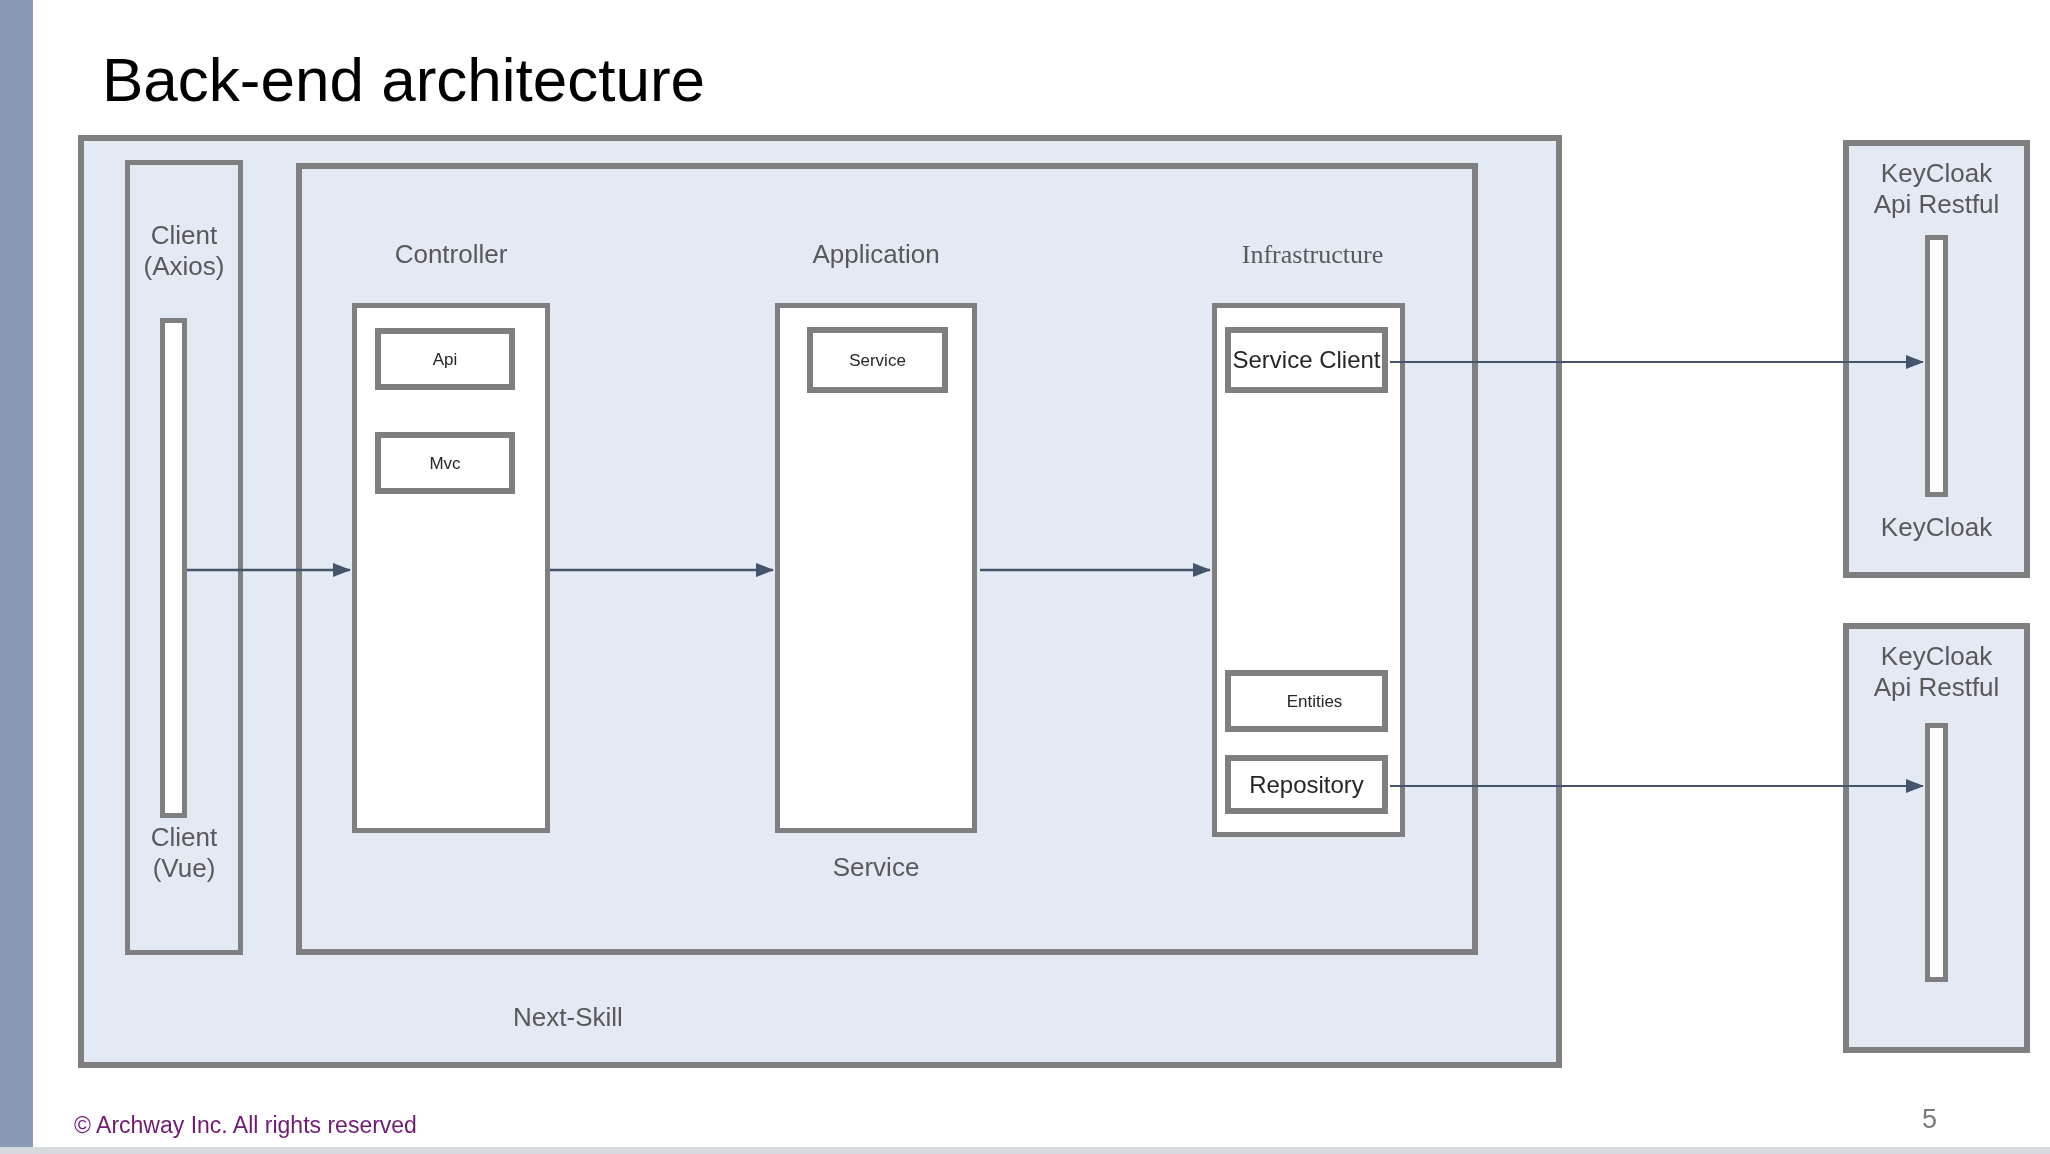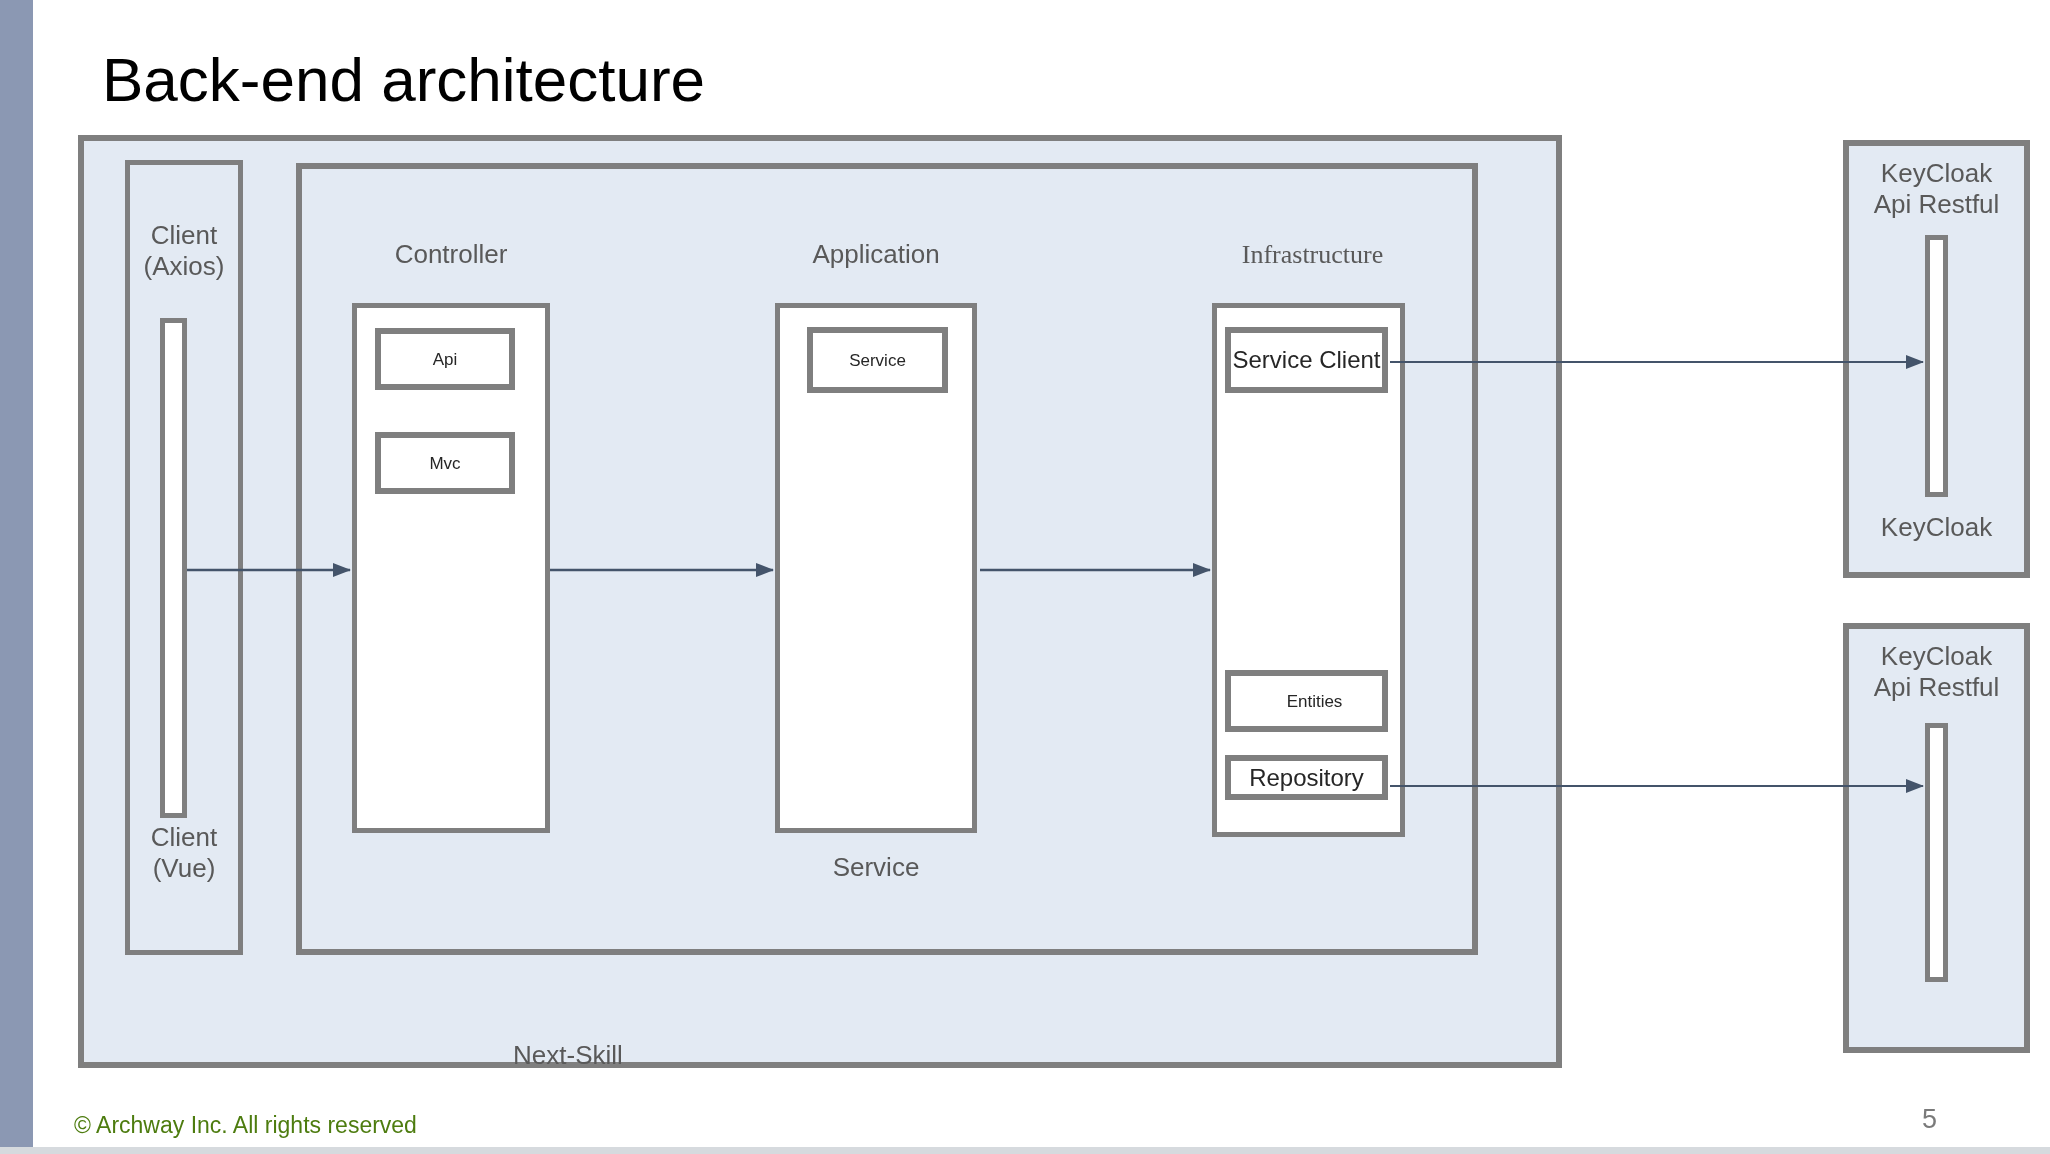--- a/index.html
+++ b/index.html
@@ -28,21 +28,21 @@
   .lbl {
     position:absolute; color:#595959; font-size:26px; line-height:31px;
     text-align:center; white-space:pre-line;
   }
   .title {
     position:absolute; left:74px; top:44px;
     font-size:62px; color:#000000; letter-spacing:0;margin-left:28px;
   }
   .footer {
     position:absolute; left:74px; top:1112px;
-    font-size:23px; color:#4d7c0f;
+    font-size:23px; color:#701a75;
   }
   .pagenum {
     position:absolute; left:1922px; top:1104px;
     font-size:27px; color:#7a7a7a;
   }
   .left-strip {
     position:absolute; left:0; top:0; width:33px; height:1154px;
     background:#8b98b3;
   }
   .bottom-strip {
@@ -89,25 +89,25 @@
     </div>
 
   <div class="lbl" style="left:1216px; top:239px; width:193px;font-family:Liberation Serif, serif;">Infrastructure</div>
   <div class="col" style="left:1212px; top:303px; width:193px; height:534px;"></div>
   <div class="mini" style="left:1225px; top:327px; width:163px; height:66px; font-size:24px; line-height:28px;">
       <span>Service Client</span>
     </div>
   <div class="mini" style="left:1225px; top:670px; width:163px; height:62px;padding-left:16px;">
       <span>Entities</span>
     </div>
-  <div class="mini" style="left:1225px; top:755px; width:163px; height:45px; font-size:24px;">
+  <div class="mini" style="left:1225px; top:755px; width:163px; height:59px; font-size:24px;">
       <span>Repository</span>
     </div>
 
-  <div class="lbl" style="left:438px; top:1040px; width:260px;">Next-Skill</div>
+  <div class="lbl" style="left:438px; top:1002px; width:260px;">Next-Skill</div>
 
   <div class="panel" style="left:1843px; top:140px; width:187px; height:438px;"></div>
   <div class="lbl" style="left:1843px; top:158px; width:187px;"><span>KeyCloak</span>
 <span>Api Restful</span></div>
   <div class="lifeline" style="left:1925px; top:235px; width:23px; height:262px;"></div>
   <div class="lbl" style="left:1843px; top:512px; width:187px;">KeyCloak</div>
 
   <div class="panel" style="left:1843px; top:623px; width:187px; height:430px;"></div>
   <div class="lbl" style="left:1843px; top:641px; width:187px;"><span>KeyCloak</span>
 <span>Api Restful</span></div>

